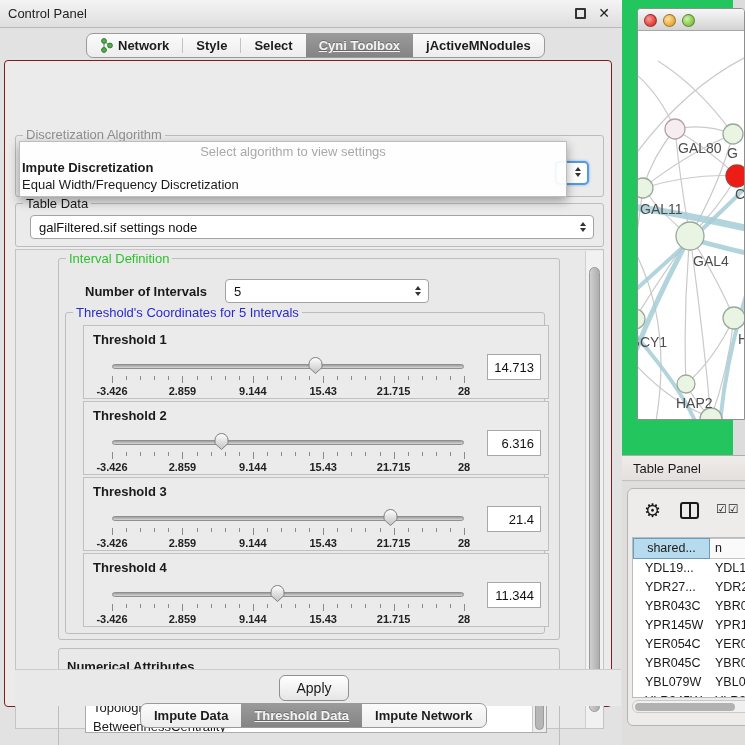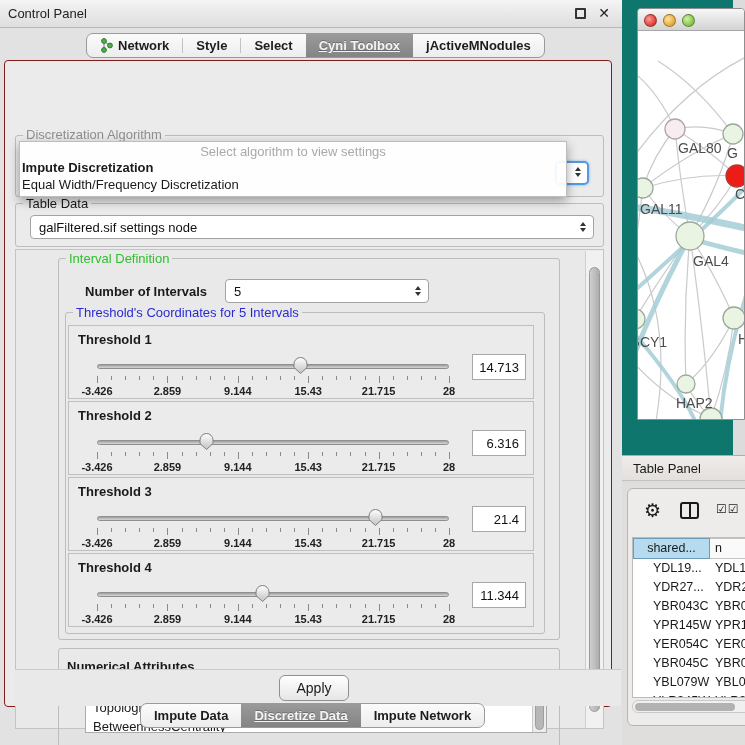--- a/index.html
+++ b/index.html
@@ -75,21 +75,21 @@
   .list-item { padding:1px 0 1px 7px; font-size:13px; height:19px; }
   #attr-vscroll { position:absolute; left:446px; top:0px; width:15px; height:54px; background:#ececec; border-left:1px solid #c9c9c9; }
   #attr-vscroll .thumb { position:absolute; left:2px; top:2px; width:9px; height:48px; background:#b7b7b7; border:1px solid #9d9d9d; border-radius:5px; }
 
   #apply-bar { position:absolute; left:10px; top:608px; width:606px; height:37px; border-top:1px solid #cccccc; background:#e9e9e9; }
   #apply-btn { position:absolute; left:264px; top:5px; width:70px; height:26px;
                background:linear-gradient(#ffffff,#e6e6e6); border:1px solid #8f8f8f; border-radius:6px;
                font-size:14px; text-align:center; line-height:24px; }
 
   
-  #net-frame { position:absolute; left:622px; top:0; width:111px; height:455px; background:#0f766e; }
+  #net-frame { position:absolute; left:622px; top:0; width:111px; height:455px; background:#22c55e; }
   #net-window { position:absolute; left:15px; top:8px; width:108px; height:412px; background:#ffffff;
                 border:1px solid #8f8f8f; border-radius:4px 4px 0 0; overflow:hidden; }
   #net-titlebar { position:absolute; left:0; top:0; width:108px; height:22px;
                   background:linear-gradient(#f7f7f7,#d3d3d3); border-bottom:1px solid #a8a8a8; }
   .light { position:absolute; top:4.5px; width:13px; height:13px; border-radius:50%; border:1px solid rgba(0,0,0,.35); }
   .light-red   { left:6px;  background:radial-gradient(circle at 4px 4px,#ff9a94,#de3a34 70%); }
   .light-yellow{ left:25px; background:radial-gradient(circle at 4px 4px,#ffe2a0,#e7a733 70%); }
   .light-green { left:44px; background:radial-gradient(circle at 4px 4px,#d2f0a8,#7fc441 70%); }
   #net-canvas { position:absolute; left:0; top:22px; width:108px; height:390px; }
   #net-canvas text { font-family:"Liberation Sans","DejaVu Sans",sans-serif; font-size:14px; fill:#4d4d4d; }
@@ -103,21 +103,21 @@
   #tp-toolbar { position:absolute; left:0; top:0; width:123px; height:44px; }
   .gear { position:absolute; left:16px; top:10px; font-size:19px; color:#1a1a1a; }
   .columns-icon { position:absolute; left:52px; top:13px; width:19px; height:17px; border:2px solid #1a1a1a; border-radius:3px; }
   .columns-icon::after { content:""; position:absolute; left:6.5px; top:0; width:2px; height:13px; background:#1a1a1a; }
   .checks { position:absolute; left:88px; top:13px; font-size:12px; letter-spacing:1px; color:#222; }
   #tp-table { position:absolute; left:4px; top:48px; width:136px; height:161px; background:#fff; border:1px solid #bcbcbc; overflow:hidden; }
   .th-row { display:flex; height:21px; }
   .th-cell1 { width:77px; background:#b7dbee; border:1px solid #6d9cbb; text-align:center; font-size:12.5px; line-height:19px; color:#1a1a1a; }
   .th-cell2 { flex:1; background:#fafafa; border:1px solid #c4c4c4; border-left:none; padding-left:5px; font-size:12.5px; line-height:19px; }
   .t-row { display:flex; height:19px; }
-  .t-c1 { width:77px; padding-left:20px; font-size:12.5px; line-height:18px; white-space:nowrap; }
+  .t-c1 { width:77px; padding-left:12px; font-size:12.5px; line-height:18px; white-space:nowrap; }
   .t-c2 { flex:1; padding-left:5px; font-size:12.5px; line-height:18px; white-space:nowrap; }
   #tp-hscroll { position:absolute; left:4px; top:211px; width:136px; height:13px; background:#f0f0f0; border:1px solid #c9c9c9; border-radius:6px; }
   #tp-hscroll .thumb { position:absolute; left:2px; top:1.5px; width:100px; height:8px; background:#b2b2b2; border-radius:4px; }
 
   .bold { font-weight:bold; }
 </style>
 </head>
 <body>
 
 <div id="control-window">
@@ -195,21 +195,21 @@
         <div class="combo" style="left:166px; top:20px; width:204px; height:24px;">
           <span>5</span>
           <span class="arrows">
             <span class="arr-up"></span>
               <span class="arr-dn"></span>
           </span>
         </div>
 
         <div class="groupbox gb-on-viewport" style="left:6px; top:53px; width:480px; height:322px;">
           <span class="gb-label" style="color:#2a2ad2;">Threshold's Coordinates for 5 Intervals</span>
-          <div id="thresholds-container" style="position:absolute; left:2px; top:12px;">
+          <div id="thresholds-container" style="position:absolute; left:17px; top:12px;">
               <div class="thr-box">
                 <div class="thr-label">Threshold 1</div>
                 <div class="slider">
                   <div class="track"></div>
                   <div class="tick major" style="left: 0px;"></div>
                   <div class="tick" style="left: 14.1px;"></div>
                   <div class="tick" style="left: 28.2px;"></div>
                   <div class="tick" style="left: 42.2px;"></div>
                   <div class="tick" style="left: 56.3px;"></div>
                   <div class="tick major" style="left: 70.4px;"></div>
@@ -422,21 +422,21 @@
     <div id="apply-bar">
       <div id="apply-btn">Apply</div>
     </div>
   </div>
 
   <div id="bottom-tabs" class="tabgroup">
       <div class="tab">
         <span>Impute Data</span>
       </div>
       <div class="tab selected">
-        <span>Discretize Data</span>
+        <span>Threshold Data</span>
       </div>
       <div class="tab">
         <span>Impute Network</span>
       </div>
     </div>
 </div>
 
 <div id="net-frame">
   <div id="net-window">
     <div id="net-titlebar">

